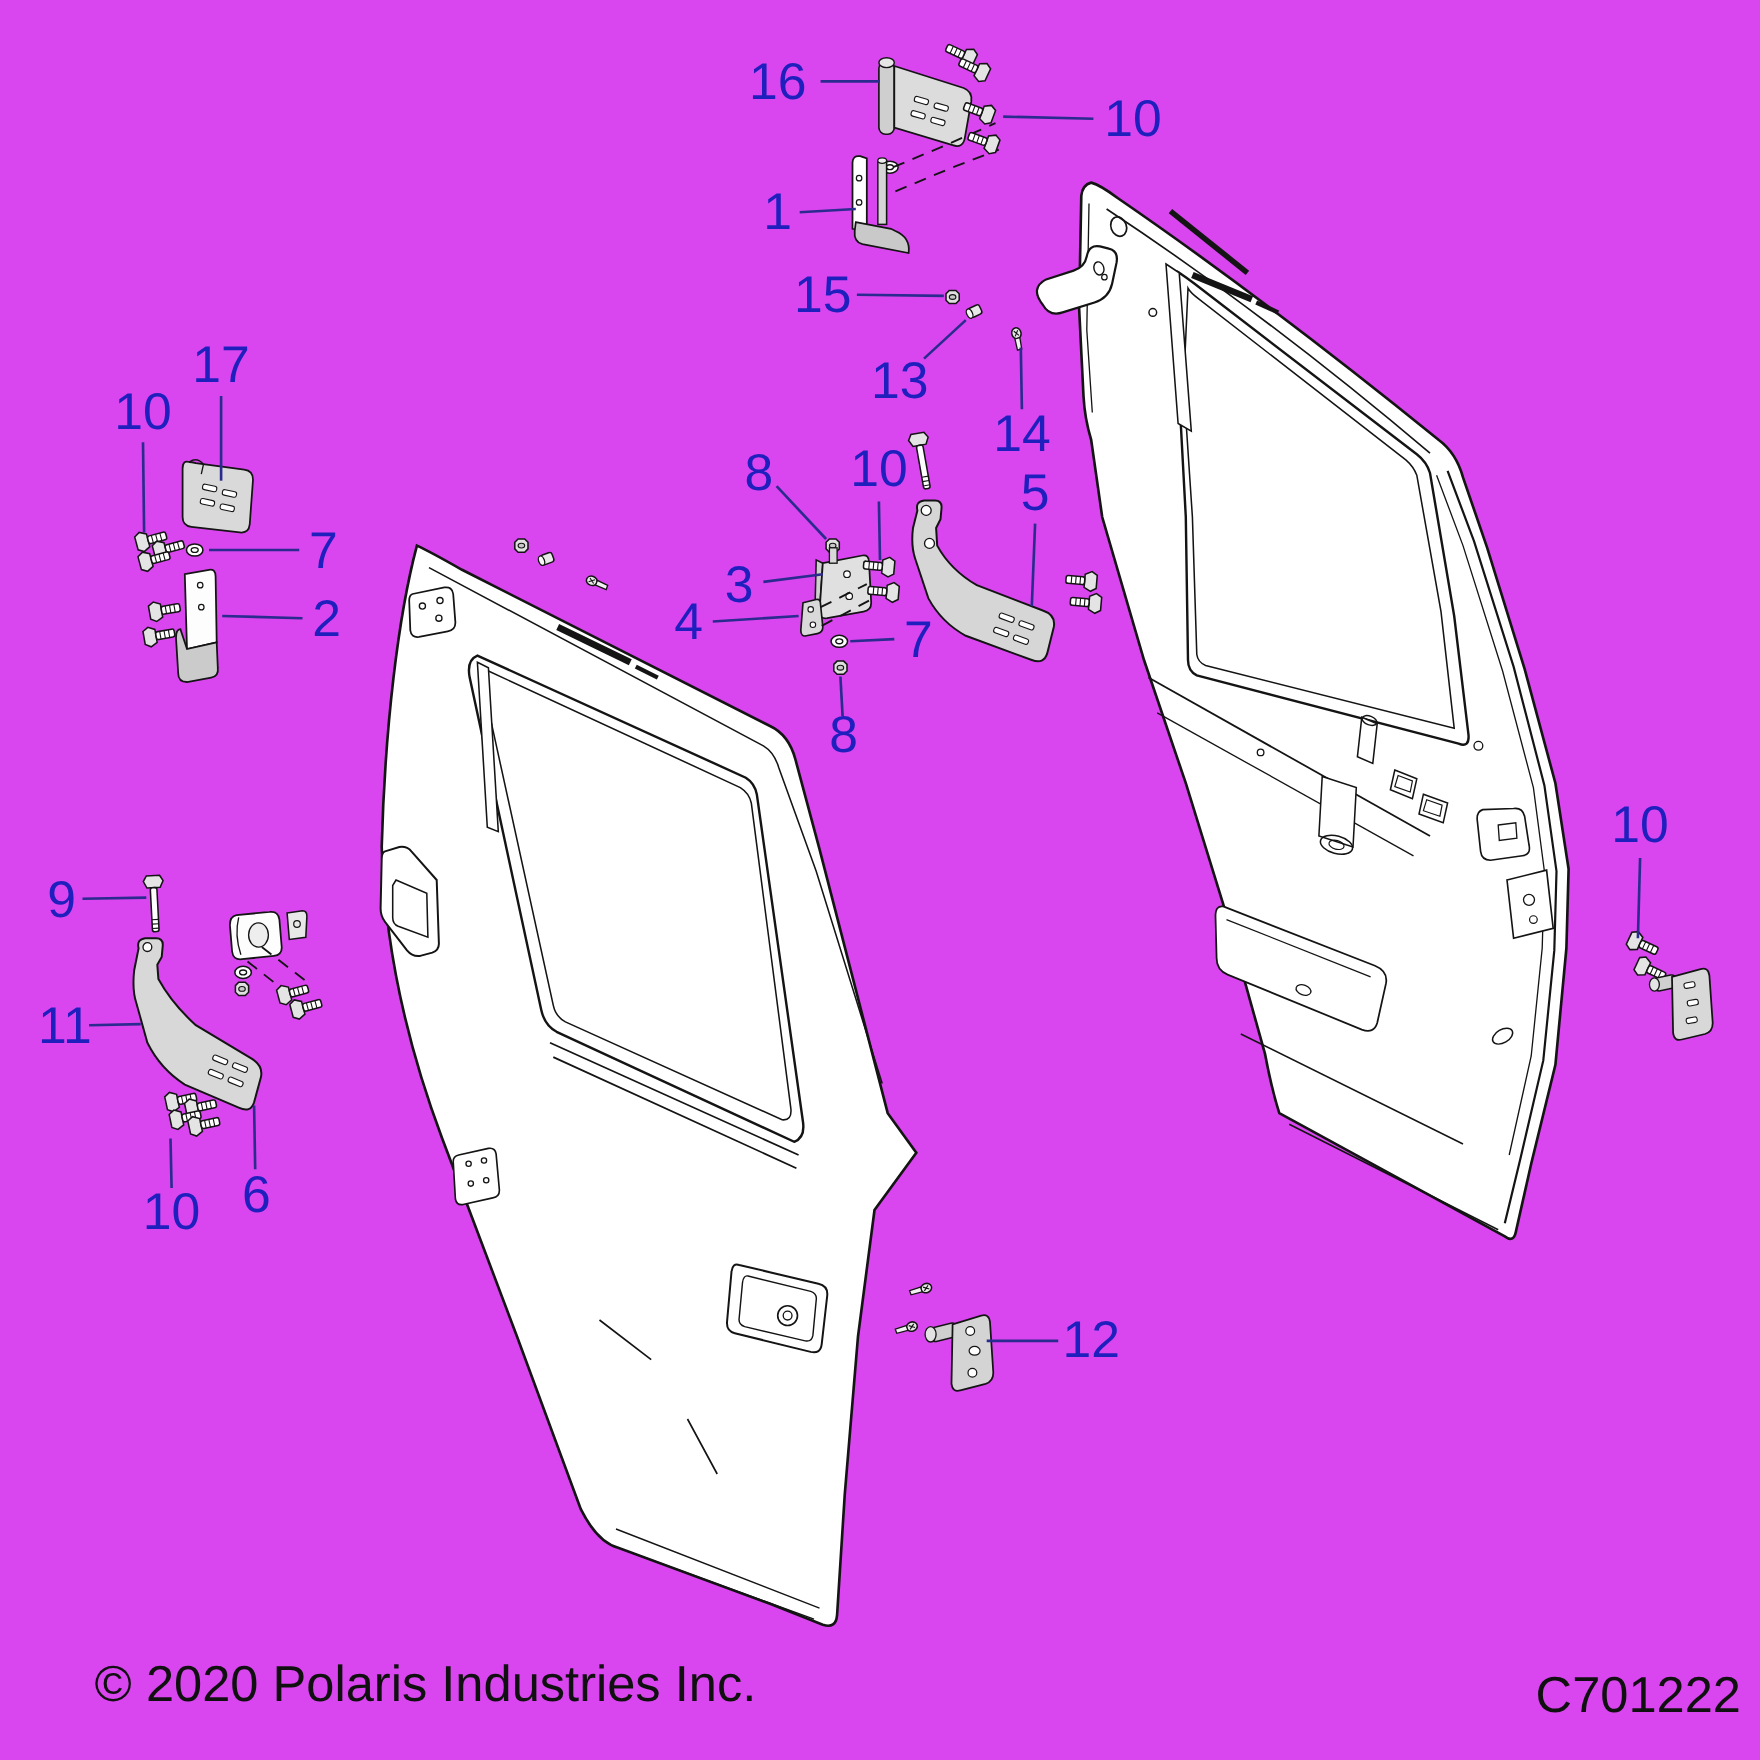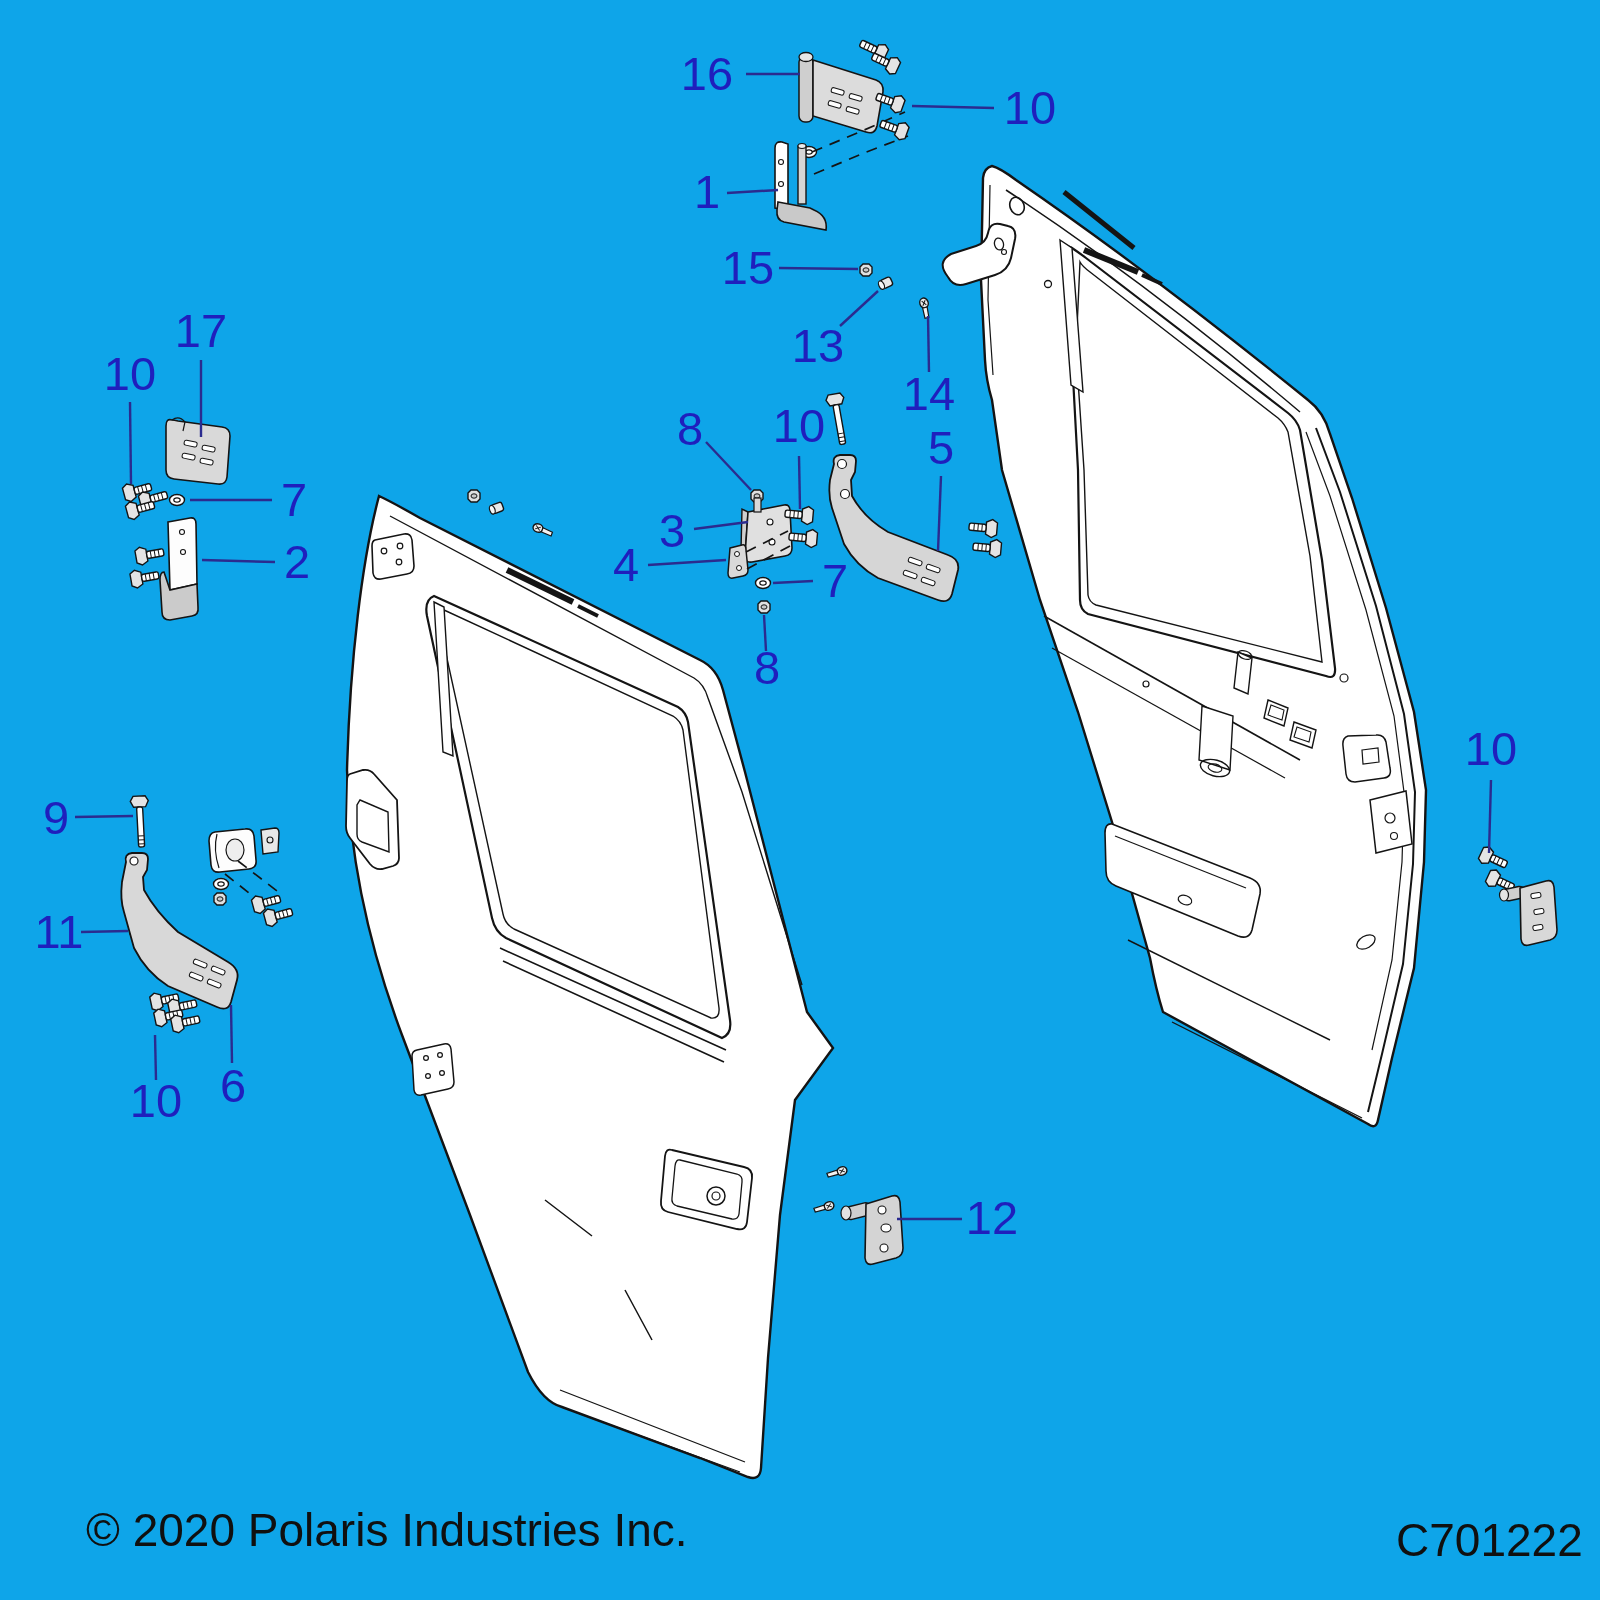--- a/index.html
+++ b/index.html
@@ -1,16 +1,16 @@
 <!DOCTYPE html>
 <html><head>
 <meta charset="utf-8">
 <style>
   html,body{margin:0;padding:0;background:#ffffff;}
-  .stage{position:relative;width:1600px;height:1600px;background:#0ea5e9;overflow:hidden;
+  .stage{position:relative;width:1600px;height:1600px;background:#d946ef;overflow:hidden;
          font-family:"Liberation Sans",sans-serif;}
   svg{display:block;}
   .callout{fill:#1f1fbd;font-size:47px;font-family:"Liberation Sans",sans-serif;}
   .leader{stroke:#2b2b8f;stroke-width:2.4;fill:none;}
   .ol{stroke:#141414;fill:#ffffff;}
   .ln{stroke:#141414;fill:none;}
   .dash{stroke:#141414;stroke-width:1.7;fill:none;stroke-dasharray:11 8;}
   .footer{fill:#101010;font-size:46px;font-family:"Liberation Sans",sans-serif;}
 </style>
 </head>

